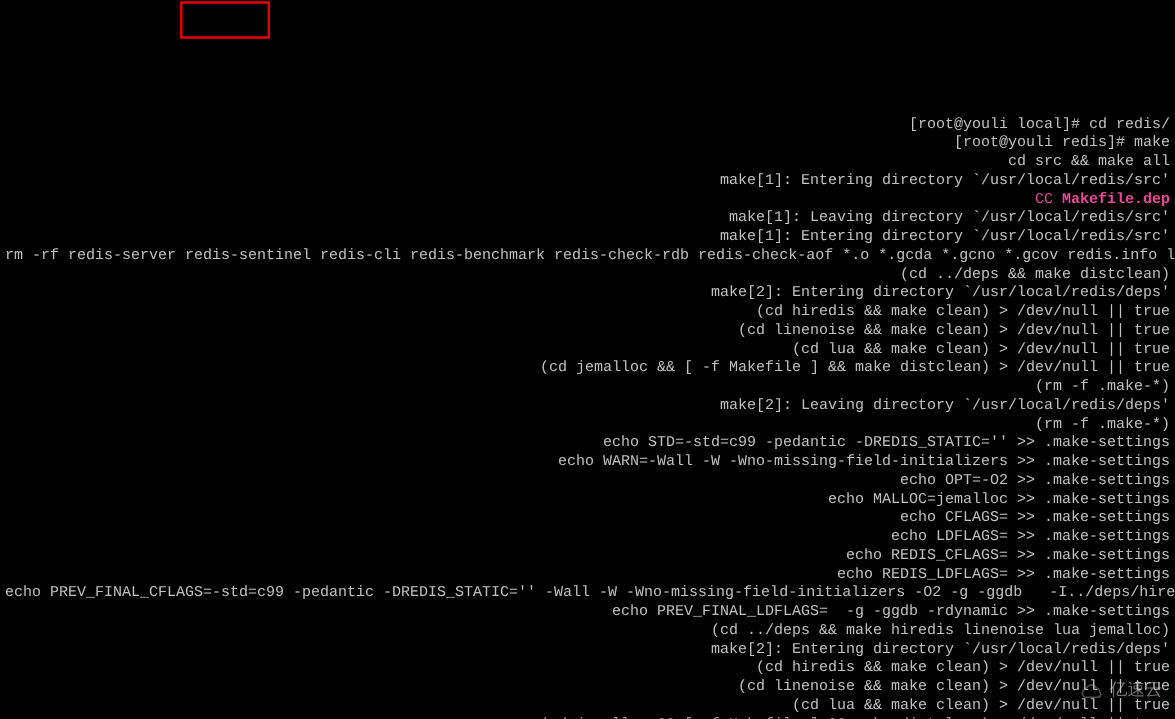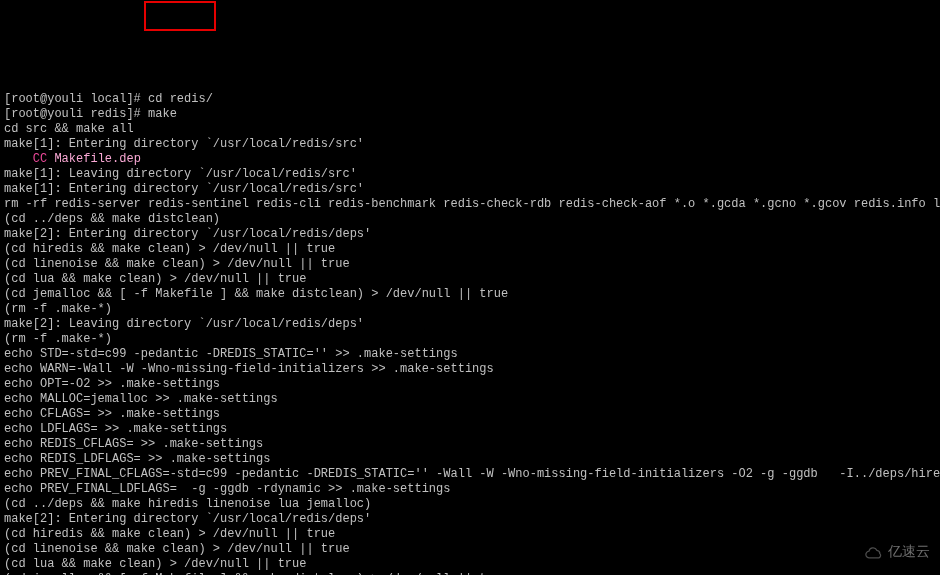--- a/index.html
+++ b/index.html
@@ -8,32 +8,32 @@
     color: #c0c0c0;
     font-family: "Consolas", "Courier New", monospace;
     font-size: 12px;
     line-height: 15px;
     width: 940px;
     height: 575px;
     overflow: hidden;
     white-space: pre;
     padding: 2px 4px;
   }
-  .line { white-space: pre; }
+  .line { white-space: pre; text-align: right; }
   .highlight-box {
     position: absolute;
     border: 2px solid #e60000;
     top: 1px;
     left: 144px;
     width: 72px;
     height: 30px;
     pointer-events: none;
   }
   .cyan { color: #ec4899; }
-  .yellow { color: #f9a8d4; }
+  .yellow { color: #ec4899; font-weight: bold; }
   .watermark {
     position: absolute;
     right: 10px;
     bottom: 16px;
     color: rgba(200,200,200,0.55);
     font-size: 14px;
     font-family: sans-serif;
     display: flex;
     align-items: center;
     gap: 4px;

